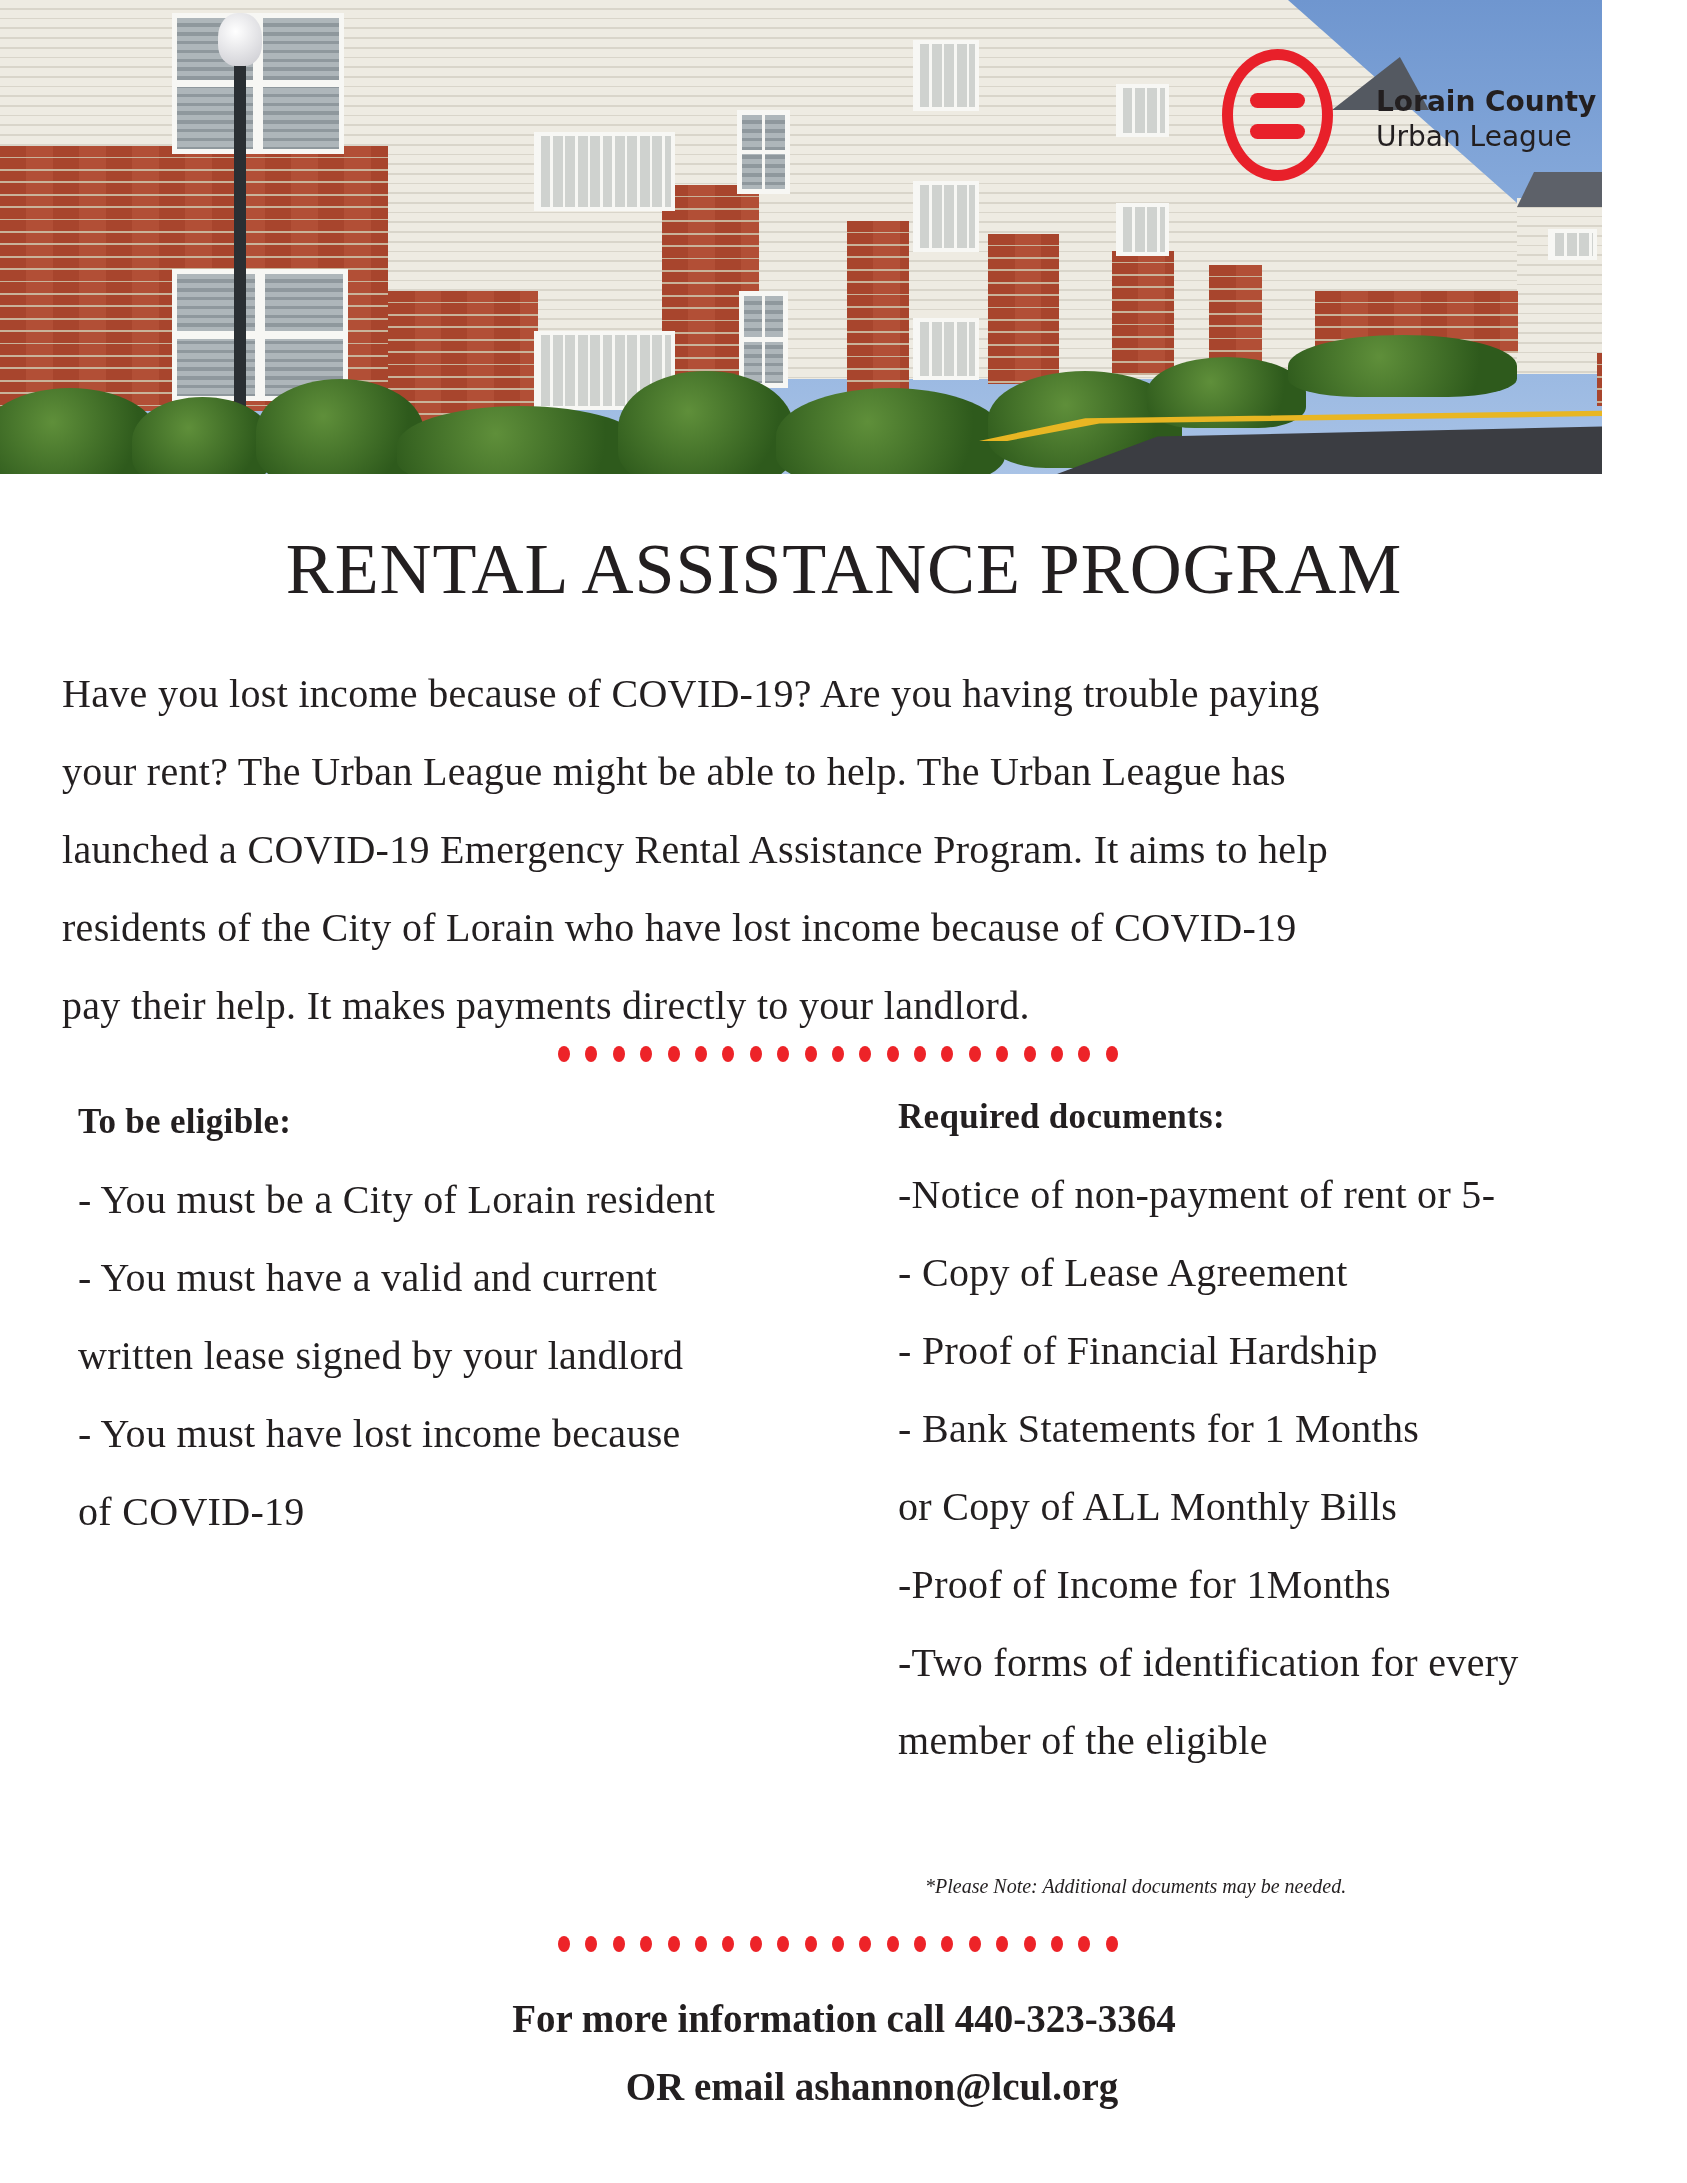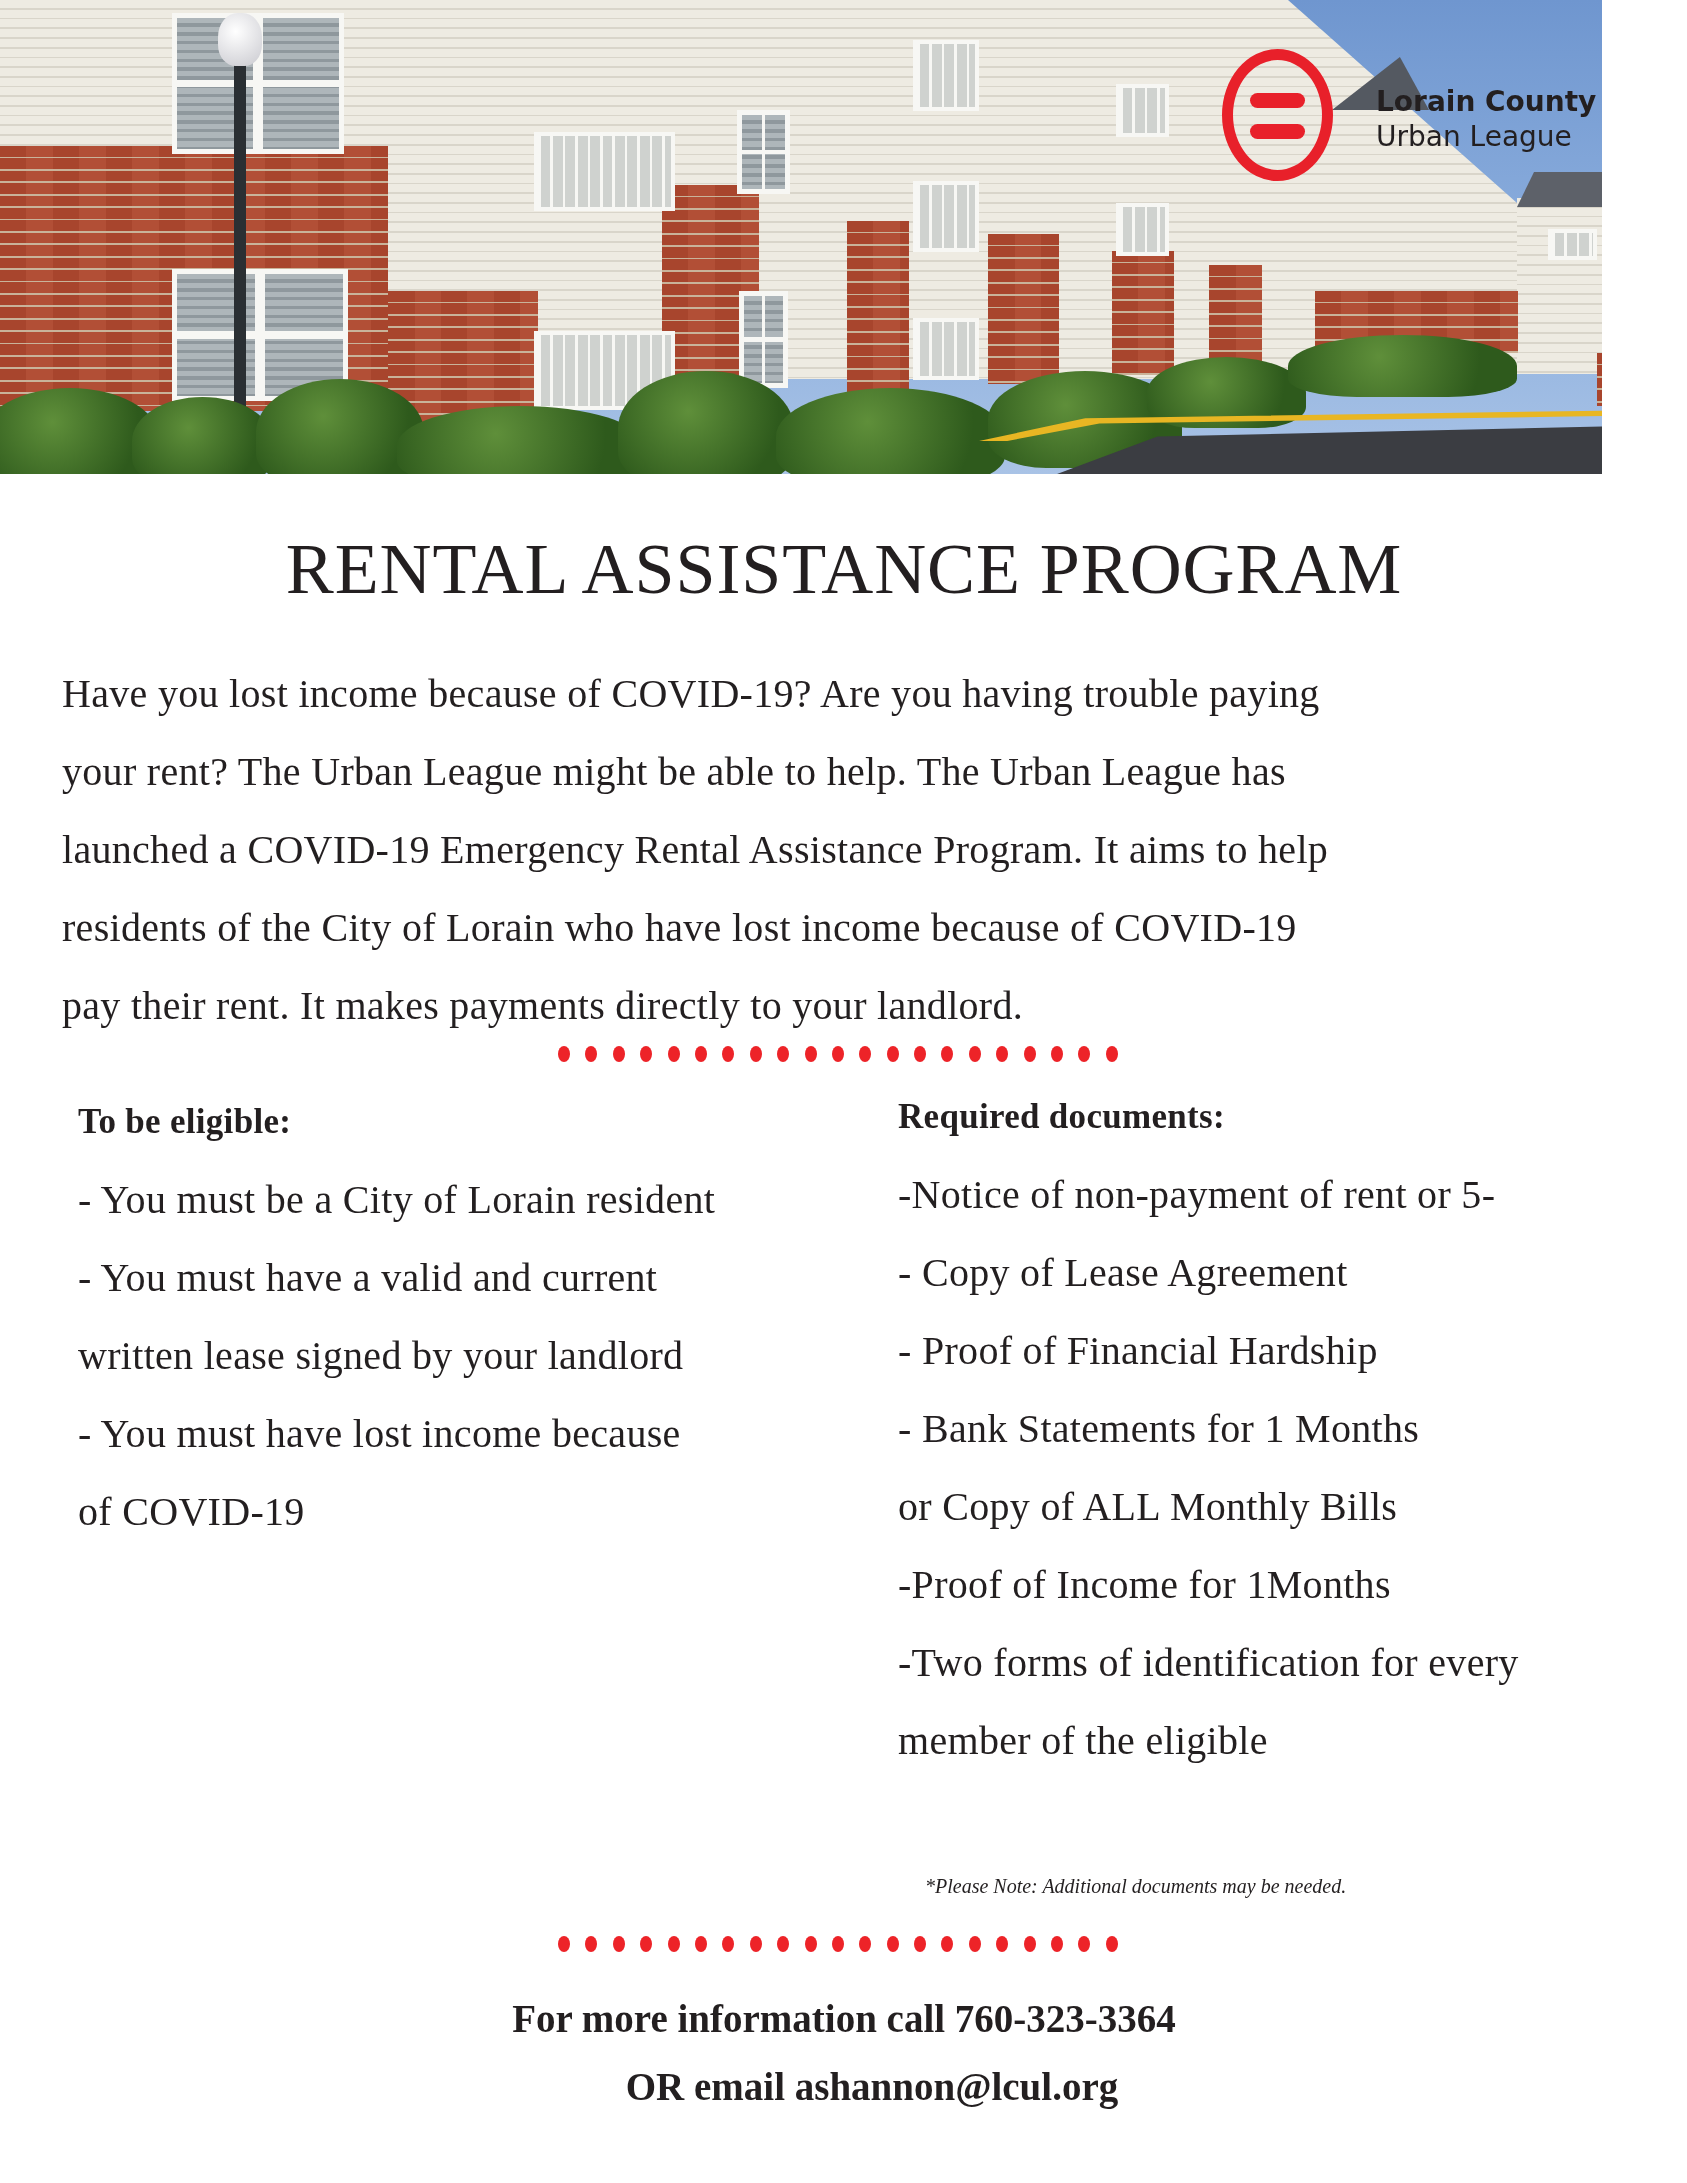--- a/index.html
+++ b/index.html
@@ -124,21 +124,21 @@
   </div>
 </div>
 
 <div class="title">RENTAL ASSISTANCE PROGRAM</div>
 
 <div class="intro">
   <div>Have you lost income because of COVID-19? Are you having trouble paying</div>
   <div>your rent? The Urban League might be able to help. The Urban League has</div>
   <div>launched a COVID-19 Emergency Rental Assistance Program. It aims to help</div>
   <div>residents of the City of Lorain who have lost income because of COVID-19</div>
-  <div>pay their rent. It makes payments directly to your landlord.</div>
+  <div>pay their help. It makes payments directly to your landlord.</div>
 </div>
 
 <div class="dots" style="top:1046px;">
   <span class="dot"></span>
     <span class="dot"></span>
     <span class="dot"></span>
     <span class="dot"></span>
     <span class="dot"></span>
     <span class="dot"></span>
     <span class="dot"></span>
@@ -198,15 +198,15 @@
     <span class="dot"></span>
     <span class="dot"></span>
     <span class="dot"></span>
     <span class="dot"></span>
     <span class="dot"></span>
     <span class="dot"></span>
     <span class="dot"></span>
     <span class="dot"></span>
 </div>
 
-<div class="footer footer-1">For more information call 760-323-3364</div>
+<div class="footer footer-1">For more information call 440-323-3364</div>
 <div class="footer footer-2">OR email ashannon@lcul.org</div>
 
 
 </body></html>

